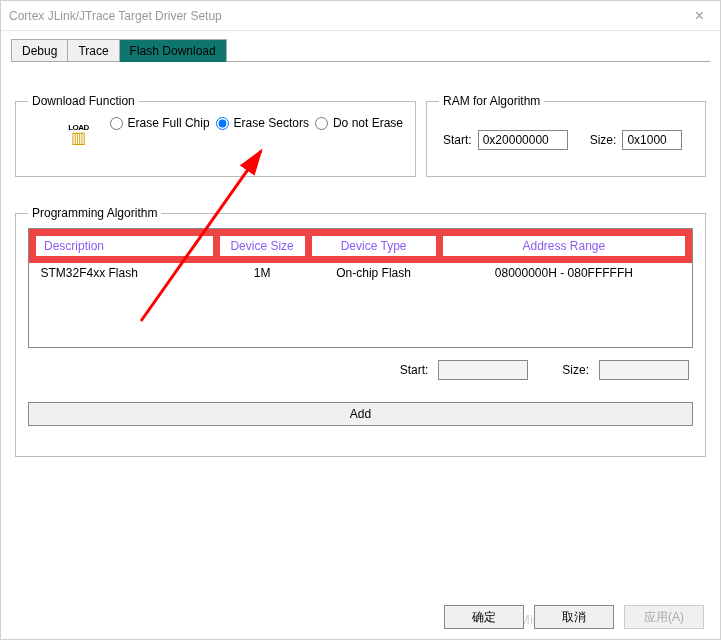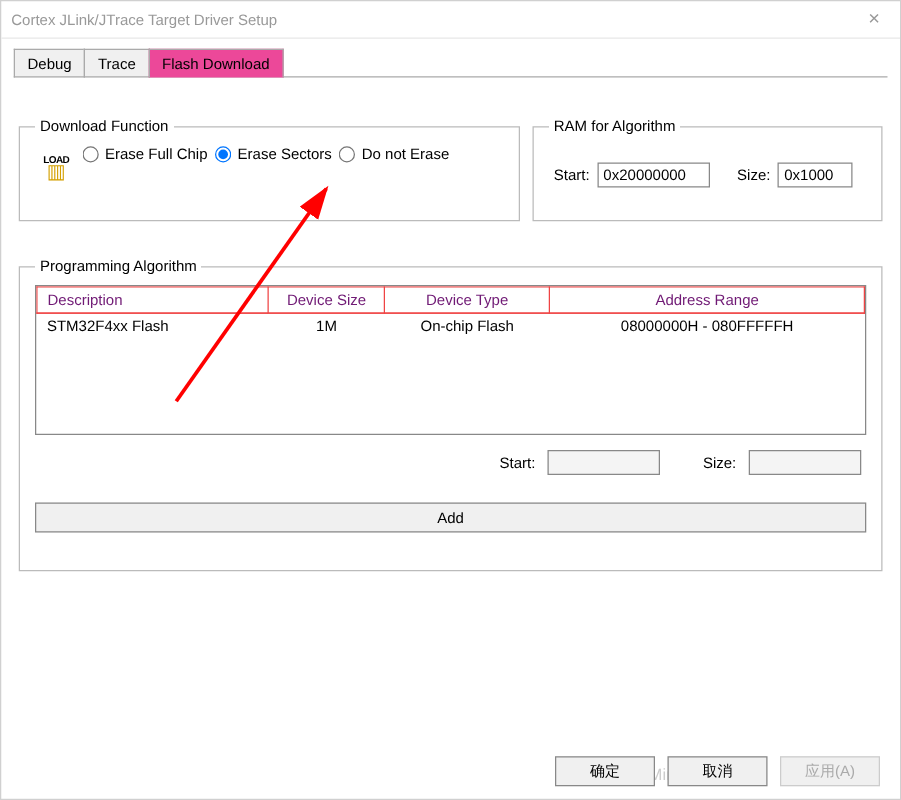--- a/index.html
+++ b/index.html
@@ -1,41 +1,41 @@
 <!DOCTYPE html>
 <html><head>
 <meta charset="utf-8">
 <style>
   * { box-sizing: border-box; font-family: "Microsoft YaHei", Tahoma, sans-serif; font-size: 12px; }
   body { margin: 0; background: #fff; width: 721px; height: 640px; position: relative; border: 1px solid #d0d0d0; }
   .titlebar { height: 30px; display: flex; align-items: center; padding: 0 8px; color: #999; border-bottom: 1px solid #e8e8e8; justify-content: space-between; }
   .titlebar .close { font-size: 16px; color: #999; cursor: pointer; padding: 0 8px; }
   .tabs { display: flex; padding: 8px 10px 0 10px; }
   .tab { padding: 4px 10px; border: 1px solid #aaa; border-bottom: none; background: #f0f0f0; margin-right: -1px; color: #000; cursor: pointer; }
-  .tab.active { background: #ec4899; position: relative; z-index: 2; }
+  .tab.active { background: #0f766e; position: relative; z-index: 2; }
   .tabline { border-bottom: 1px solid #aaa; margin: 0 10px; position: relative; top: -1px; z-index: 1; }
   .content { padding: 10px 14px; }
   fieldset { border: 1px solid #bbb; margin: 21px 0; padding: 8px 12px 12px 12px; position: relative; }
   legend { color: #000; padding: 0 4px; }
   .row1 { display: flex; gap: 10px; }
   .row1 fieldset:first-child { flex: 1; }
   .row1 fieldset:last-child { width: 280px; }
-  .dfwrap { display: flex; gap: 4px; align-items: flex-start; }
+  .dfwrap { display: flex; gap: 14px; align-items: flex-start; justify-content: flex-end; }
   .loadicon { width: 34px; height: 34px; display: flex; flex-direction: column; align-items: center; justify-content: center; }
   .loadicon .lt { font-size: 8px; font-weight: bold; color: #000; letter-spacing: -0.5px; }
   .loadicon .lb { font-size: 16px; color: #d4a000; line-height: 12px; }
   .radios, .checks { display: flex; flex-direction: row; gap: 6px; }
   .radios label, .checks label { display: flex; align-items: center; gap: 5px; color: #000; cursor: pointer; white-space: nowrap; }
   .ramrow { display: flex; align-items: center; gap: 6px; padding: 14px 4px; }
   .ramrow input { border: 1px solid #888; padding: 2px 4px; height: 20px; }
   .ramrow .s1 { width: 90px; }
   .ramrow .s2 { width: 60px; }
   .progalg { margin-top: 8px; }
   table { width: 100%; border-collapse: collapse; }
-  thead th { border: 1px solid #ef4444; background: #fff; font-weight: normal; text-align: left; padding: 3px 8px; color: #701a75; }
+  thead th { border: 7px solid #ef4444; background: #fff; font-weight: normal; text-align: left; padding: 3px 8px; color: #8b5cf6; }
   tbody td { padding: 3px 8px; color: #000; }
   .tblwrap { border: 1px solid #888; height: 120px; overflow: auto; background: #fff; }
   .bottomrow { display: flex; justify-content: flex-end; align-items: center; gap: 10px; padding: 12px 4px 4px 4px; }
   .bottomrow input { border: 1px solid #888; background: #f4f4f4; padding: 2px 4px; height: 20px; width: 90px; }
   .addremove { display: flex; justify-content: center; gap: 14px; padding: 18px 0; flex-direction: column; }
   .btn { min-width: 80px; height: 24px; border: 1px solid #888; background: #f0f0f0; cursor: pointer; }
   .btn.disabled { color: #aaa; border-color: #ccc; cursor: default; }
   .dlgbtns { position: absolute; bottom: 10px; right: 16px; display: flex; gap: 10px; align-items: center; }
   .watermark { position: absolute; bottom: 12px; right: 120px; color: #ccc; font-size: 13px; pointer-events: none; }
   .arrow { position: absolute; pointer-events: none; }

